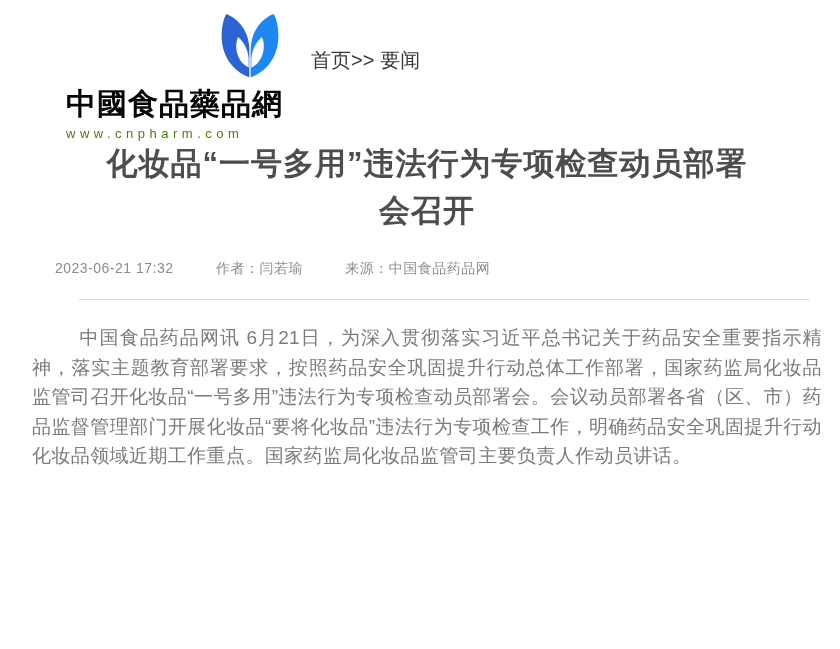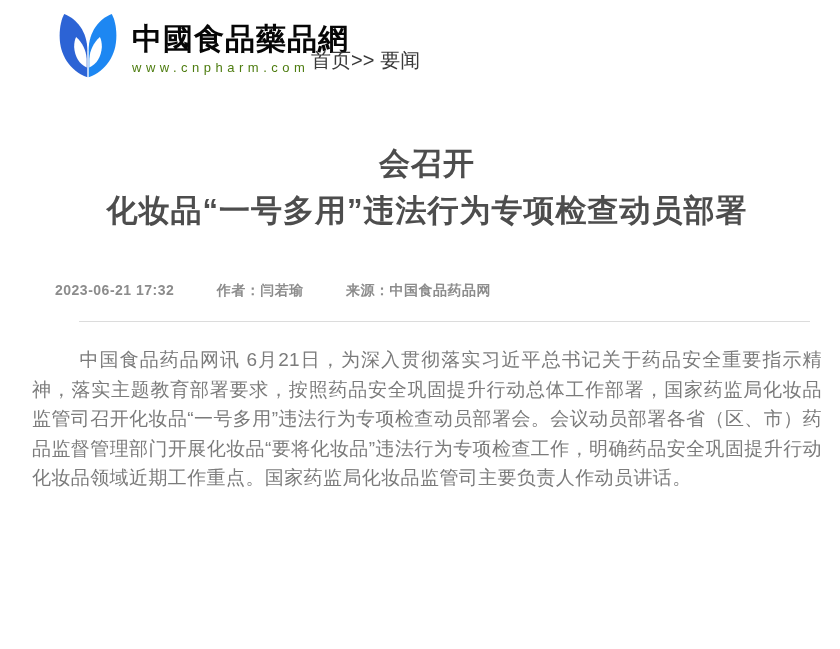--- a/index.html
+++ b/index.html
@@ -18,23 +18,24 @@
   .site-header {
     position: relative;
     height: 96px;
     background: #ffffff;
   }
   .logo-link {
     position: absolute;
     left: 55px;
     top: 10px;
     display: flex;
-    align-items: center;
+    align-items: flex-end;
     text-decoration: none;
     cursor: pointer;
+    flex-direction: column;
   }
   .logo-icon svg {
     width: 66px;
     height: 70px;
     display: block;
   }
   .logo-text {
     margin-left: 11px;
     padding-top: 7px;
   }
@@ -83,26 +84,25 @@
     font-size: 31px;
     line-height: 47px;
     font-weight: bold;
     color: #4d4d4d;
     letter-spacing: 1px;
   }
   .article-title .title-line {
     display: block;
   }
   .article-meta {
-    margin-top: 48px;
+    margin-top: 26px;
     padding-left: 23px;
     font-size: 14px;
     color: #8c8c8c;
     letter-spacing: 0.5px;
-    font-weight: bold;
   }
   .article-meta .meta-item {
     margin-right: 38px;
   }
   .divider {
     border: none;
     border-top: 1px solid #dcdcdc;
     height: 0;
     margin: 21px 12px 0 47px;
   }
@@ -137,22 +137,22 @@
       <div class="site-url">www.cnpharm.com</div>
     </span>
   </a>
   <nav class="breadcrumb">
     <a class="crumb">首页</a><span class="crumb-sep">&gt;&gt;</span><a class="crumb">要闻</a>
   </nav>
 </header>
 
 <main class="article">
   <h1 class="article-title">
+    <span class="title-line">化妆品“一号多用”违法行为专项检查动员部署</span>
     <span class="title-line">会召开</span>
-    <span class="title-line">化妆品“一号多用”违法行为专项检查动员部署</span>
   </h1>
 
   <div class="article-meta">
     <span class="meta-item">2023-06-21 17:32</span>
     <span class="meta-item"><span>作者：</span><span>闫若瑜</span></span>
     <span class="meta-item"><span>来源：</span><span>中国食品药品网</span></span>
   </div>
 
   <hr class="divider">
 

